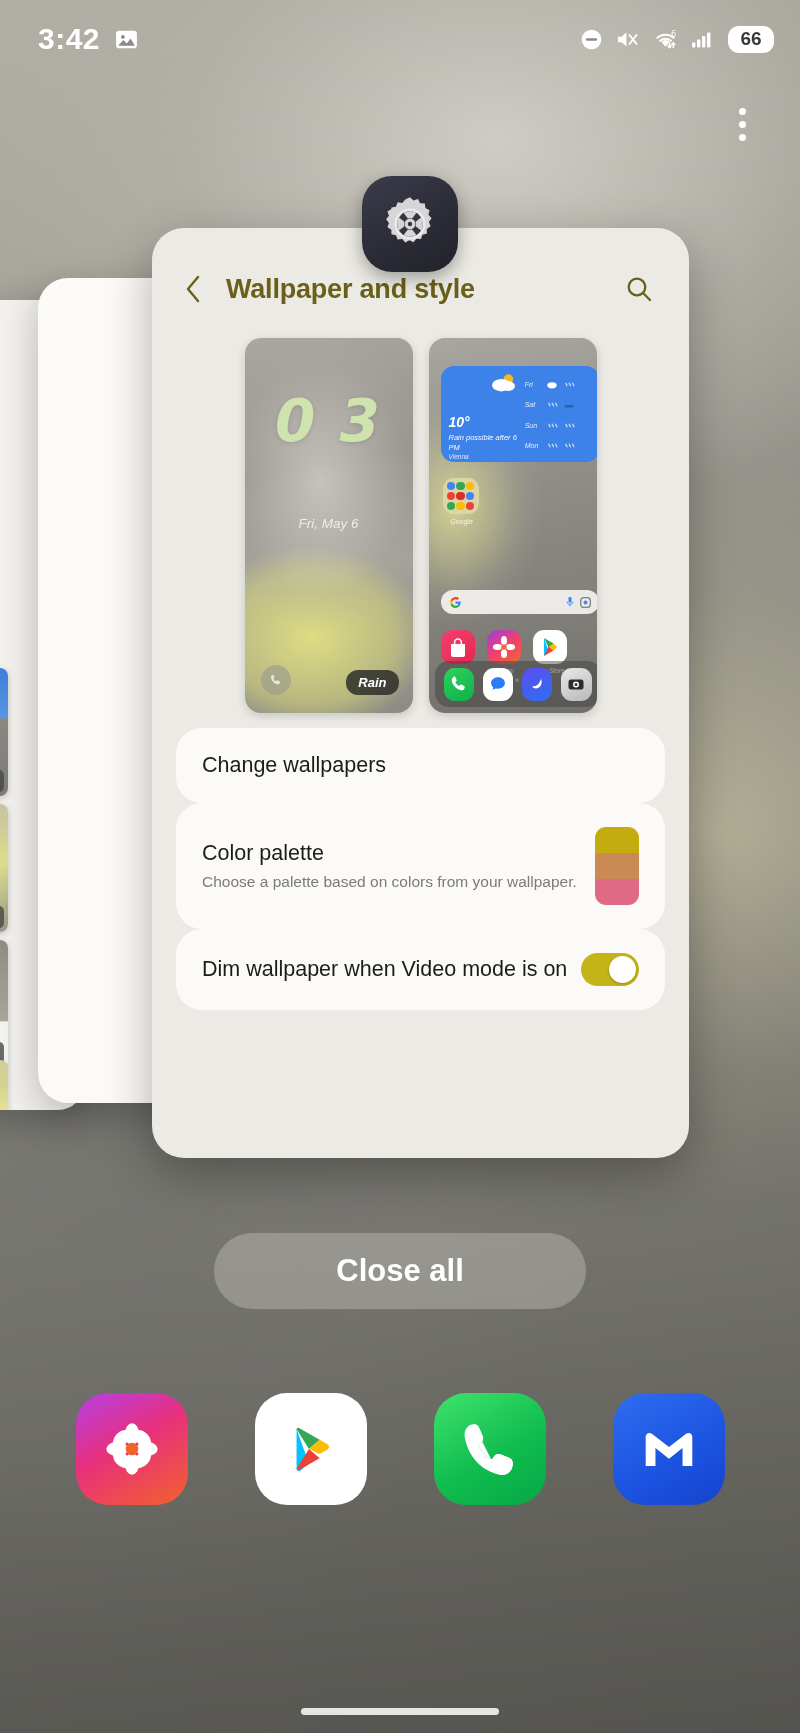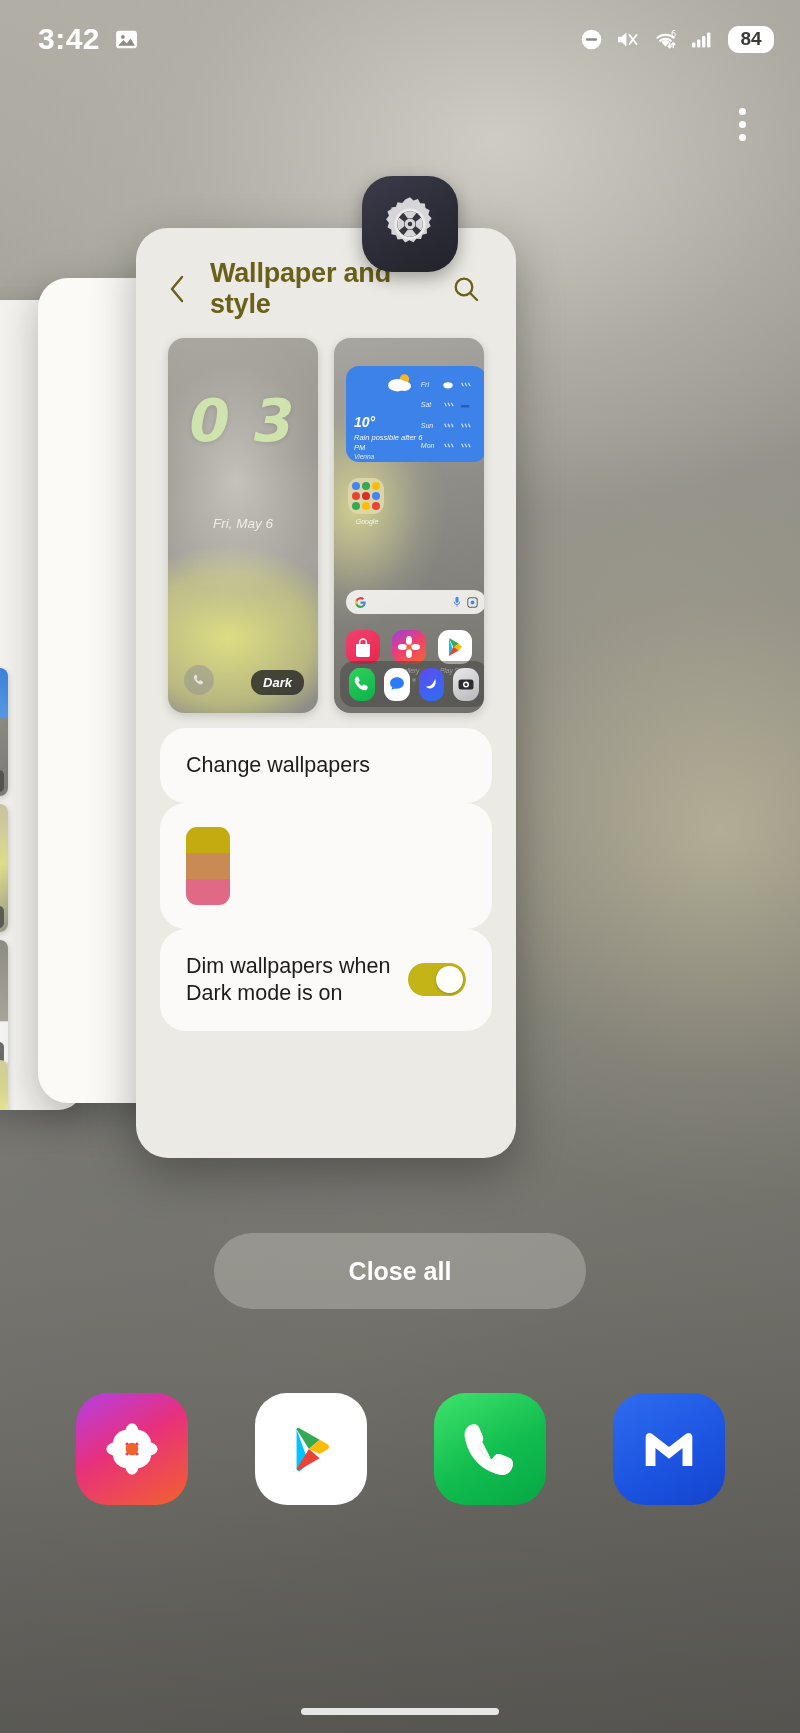--- a/index.html
+++ b/index.html
@@ -85,22 +85,22 @@
   #card-mid {
     position: absolute; left: 38px; top: 278px;
     width: 310px; height: 825px;
     background: #fbfaf7;
     border-radius: 30px;
     box-shadow: 0 12px 40px rgba(0,0,0,0.26);
   }
 
   
   #card-front {
-    position: absolute; left: 136px; top: 228px;
-    width: 380px; height: 930px;
+    position: absolute; left: 152px; top: 228px;
+    width: 537px; height: 930px;
     background: #eceae4;
     border-radius: 32px;
     box-shadow: 0 16px 48px rgba(0,0,0,0.30);
     overflow: hidden;
   }
   #app-icon {
     position: absolute; left: 50%; top: 172px; transform: translateX(-50%);
     width: 96px; height: 96px; border-radius: 30px;
     background: linear-gradient(150deg,#3b3b4b 0%, #2b2b36 60%, #222229 100%);
     box-shadow: 0 6px 18px rgba(0,0,0,0.34);
@@ -248,21 +248,21 @@
     box-shadow: 0 1px 3px rgba(0,0,0,0.25);
   }
 
   
   #closeall {
     position: absolute; left: 50%; transform: translateX(-50%);
     top: 1233px; width: 372px; height: 76px;
     background: rgba(180,178,172,0.52);
     border-radius: 38px;
     display: flex; align-items: center; justify-content: center;
-    color: #fff; font-size: 25px; font-weight: 700;
+    color: #fff; font-size: 31px; font-weight: 700;
     z-index: 25;
   }
 
   
   #homedock {
     position: absolute; left: 0; right: 0; top: 1385px; height: 128px;
     display: flex; align-items: center; justify-content: space-around;
     padding: 0 42px; z-index: 30;
   }
   #homedock .di { width: 112px; height: 112px; border-radius: 32px; position: relative; }
@@ -304,21 +304,21 @@
       <text x="19" y="9" font-size="8" fill="#fff" font-family="DejaVu Sans">6</text>
       <path d="M17.6 15.5v4.4M16.2 18.6l1.4 1.5 1.4-1.5" stroke="#fff" stroke-width="1.6" fill="none" stroke-linecap="round"></path>
       <path d="M21.3 20v-4.4M19.9 16.9l1.4-1.5 1.4 1.5" stroke="#fff" stroke-width="1.6" fill="none" stroke-linecap="round"></path>
     </svg>
     <svg class="sb-ico" width="24" height="25" viewBox="0 0 24 24">
       <rect x="2" y="15" width="3.4" height="5" rx="1" fill="#fff"></rect>
       <rect x="7" y="12" width="3.4" height="8" rx="1" fill="#fff"></rect>
       <rect x="12" y="8.5" width="3.4" height="11.5" rx="1" fill="#fff"></rect>
       <rect x="17" y="5" width="3.4" height="15" rx="1" fill="#fff"></rect>
     </svg>
-    <div id="battery">84</div>
+    <div id="battery">66</div>
   </div>
 </div>
 
 <div id="kebab">
   <i></i>
     <i></i>
     <i></i>
 </div>
 
 <div id="recents">
@@ -370,21 +370,21 @@
       <div class="preview" id="pv-lock">
         <div class="clock">
           <span>0 3</span>
         </div>
         <div class="date">Fri, May 6</div>
         <div class="shortcut">
           <svg width="14" height="14" viewBox="0 0 24 24">
             <path d="M6 3c1 0 1.6.4 2 1.4l1 2.4c.4 1 .2 1.6-.6 2.2l-.9.7c.9 2 2.6 3.7 4.6 4.6l.7-.9c.6-.8 1.2-1 2.2-.6l2.4 1c1 .4 1.4 1 1.4 2 0 2.6-2.2 4.2-4.6 3.6C9.2 18.2 5 14 3.4 8.6 2.8 6.2 4.4 4 6 3z" fill="rgba(240,240,235,.85)"></path>
           </svg>
         </div>
-        <div class="badge">Dark</div>
+        <div class="badge">Rain</div>
       </div>
 
       <div class="preview" id="pv-home">
         <div class="wx-widget">
           <div class="wx-left">
             <svg class="wx-ico" viewBox="0 0 34 24">
               <circle cx="22" cy="7.5" r="5.4" fill="#f7b81e"></circle>
               <ellipse cx="14" cy="14.5" rx="10.5" ry="7" fill="#fff"></ellipse>
               <ellipse cx="22" cy="15.5" rx="7.5" ry="5.5" fill="#fff"></ellipse>
             </svg>
@@ -536,30 +536,34 @@
     </div>
 
     <div id="rows">
       <div class="row">
         <div class="txt">
           <div class="t1">Change wallpapers</div>
         </div>
       </div>
 
       <div class="row">
+        <div class="txt">
+          <div class="t1">Color palette</div>
+          <div class="t2">Choose a palette based on colors from your wallpaper.</div>
+        </div>
         <div id="palette-chip">
           <i style="background:#c4ab0f"></i>
           <i style="background:#c98a54"></i>
           <i style="background:#e06a85"></i>
         </div>
       </div>
 
       <div class="row">
         <div class="txt">
-          <div class="t1">Dim wallpapers when Dark mode is on</div>
+          <div class="t1">Dim wallpaper when Video mode is on</div>
         </div>
         <div id="dim-toggle" style="background:#c4b418">
           <b></b>
         </div>
       </div>
     </div>
 
   </div>
 
   <div id="app-icon" style="left:362px;top:176px;transform:none">

